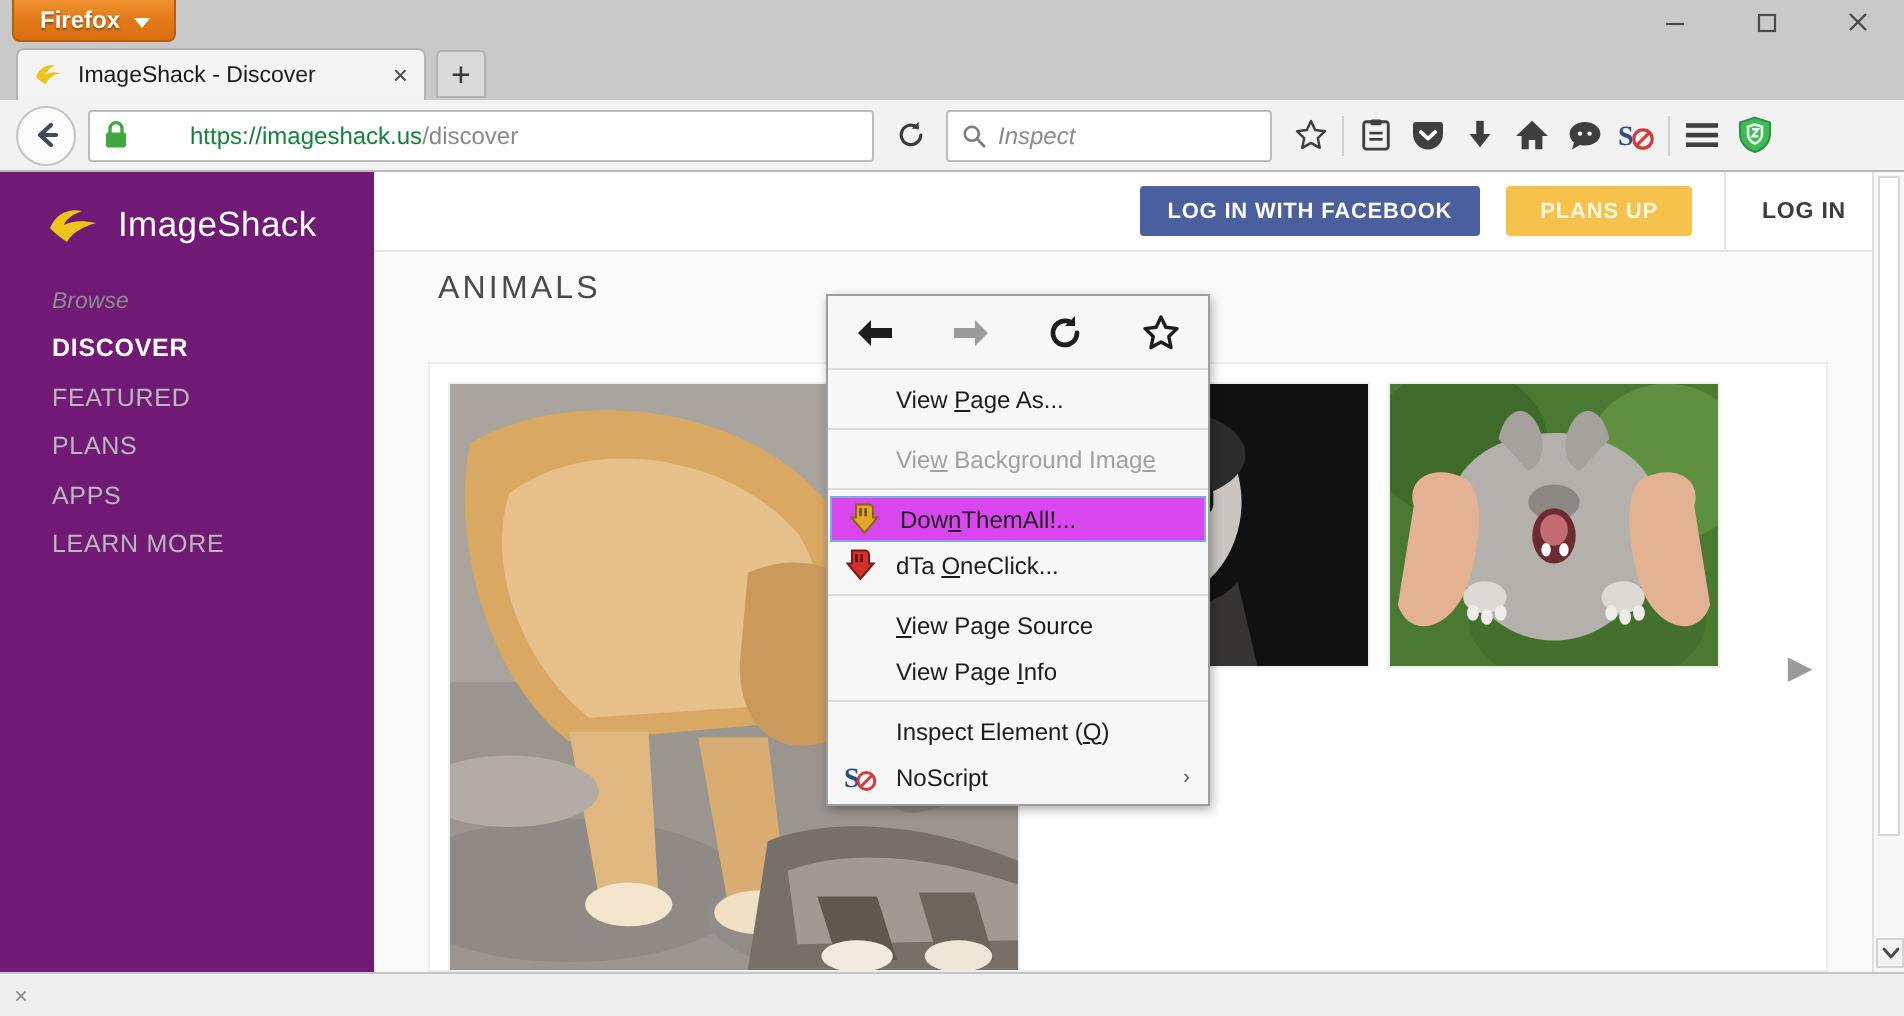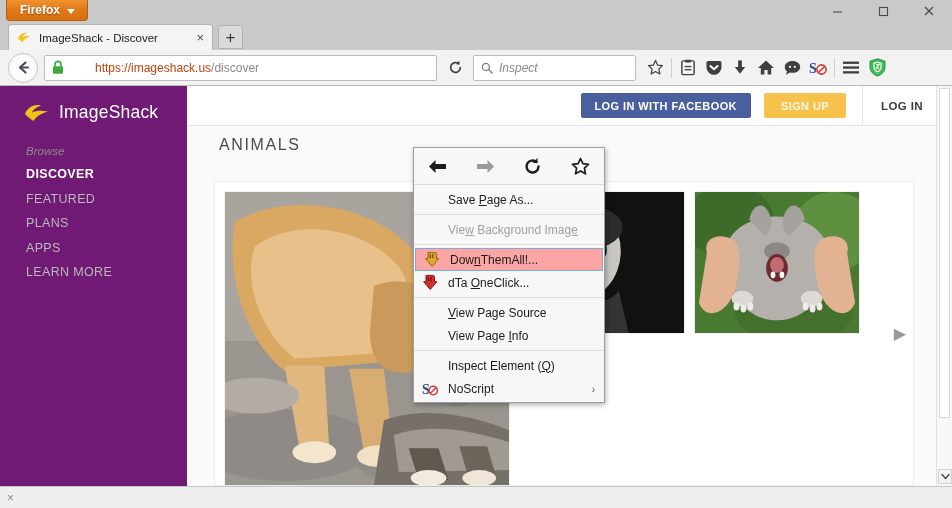--- a/index.html
+++ b/index.html
@@ -77,21 +77,21 @@
     display: flex; align-items: center; justify-content: center;
     flex: 0 0 auto; margin-right: 6px;
   }
   .urlbar {
     flex: 0 0 393px; height: 26px; background: #fff;
     border: 1px solid #bdbdbd; border-radius: 2px;
     display: flex; align-items: center; padding: 0 7px; gap: 7px;
     margin-right: 4px;
   }
   .url-text { font-size: 12px; color: #8a8a8a; white-space: nowrap; }
-  .url-text b { color: #c2410c; font-weight: normal; padding-left: 24px; }
+  .url-text b { color: #15803d; font-weight: normal; padding-left: 24px; }
   .reload-btn {
     width: 28px; height: 28px; display:flex; align-items:center;
     justify-content:center; flex:0 0 auto; margin-right: 4px;
   }
   .searchbar {
     flex: 0 0 163px; height: 26px; background: #fff;
     border: 1px solid #bdbdbd; border-radius: 2px;
     display: flex; align-items: center; padding: 0 7px; gap: 6px;
   }
   .search-ph { font-size: 12px; color: #8b8b8b; font-style: italic; }
@@ -219,21 +219,21 @@
     flex: 1 1 0; display: flex; align-items: center; justify-content: center;
   }
   .ctx-items { padding: 3px 0 2px 0; }
   .ctx-item {
     height: 23px; display: flex; align-items: center;
     padding-left: 34px; position: relative;
     font-size: 12px; color: #1c1c1c; white-space: nowrap;
   }
   .ctx-item.disabled { color: #a0a0a0; }
   .ctx-item.hl {
-    background: #fca5a5; border: 1px solid #7aaddc; height: 23px;
+    background: #d946ef; border: 1px solid #7aaddc; height: 23px;
     margin: 0 1px; 
   }
   .ctx-item .ico {
     position: absolute; left: 8px; top: 50%; transform: translateY(-50%);
     width: 17px; height: 17px; display: flex;
     align-items: center; justify-content: center;
   }
   .ctx-item .submenu-arrow {
     position: absolute; right: 9px; top: 50%; transform: translateY(-50%);
     color: #555; font-size: 10px;
@@ -387,21 +387,21 @@
         <div class="nav-item">FEATURED</div>
         <div class="nav-item">PLANS</div>
         <div class="nav-item">APPS</div>
         <div class="nav-item">LEARN MORE</div>
       </div>
     </div>
 
     <div class="content">
       <div class="topbar">
         <div class="btn-fb">LOG IN WITH FACEBOOK</div>
-        <div class="btn-signup">SIGN UP</div>
+        <div class="btn-signup">PLANS UP</div>
         <div class="topbar-divider"></div>
         <div class="btn-login">LOG IN</div>
       </div>
 
       <div class="section-title">ANIMALS</div>
 
       <div class="gallery">
         <div class="grid">
 
           <div class="card wide">
@@ -508,21 +508,21 @@
         <div class="ctx-navbtn">
           <svg width="19" height="19" viewBox="0 0 19 19">
             <path d="M9.5 1.5 L11.9 6.6 L17.5 7.3 L13.4 11.2 L14.5 16.8 L9.5 14 L4.5 16.8 L5.6 11.2 L1.5 7.3 L7.1 6.6 Z" fill="none" stroke="#1d1d1d" stroke-width="1.7" stroke-linejoin="round"></path>
           </svg>
         </div>
       </div>
 
       <div class="ctx-items">
 
         <div class="ctx-item">
-          <span><span>Save </span><span class="u">P</span><span>age As...</span></span>
+          <span><span>View </span><span class="u">P</span><span>age As...</span></span>
         </div>
 
         <div class="ctx-sep"></div>
 
         <div class="ctx-item disabled">
           <span><span>Vie</span><span class="u">w</span><span> Background Imag</span><span class="u">e</span></span>
         </div>
 
 
         <div class="ctx-sep"></div>

